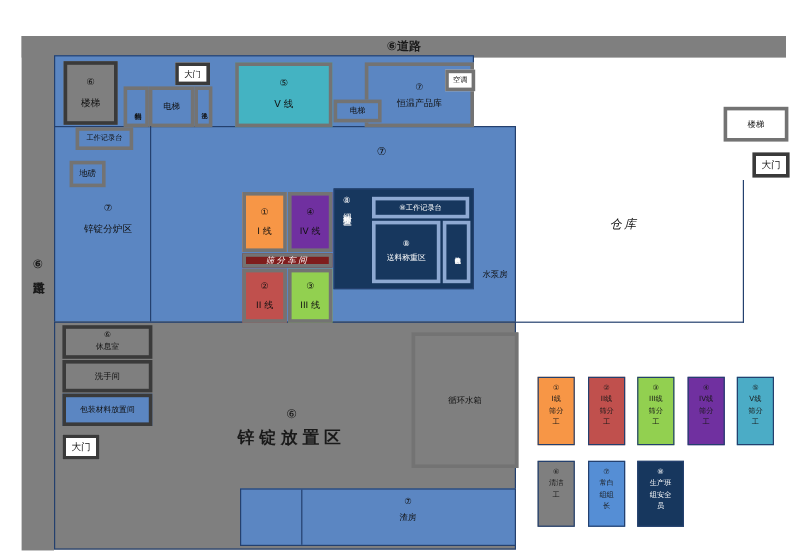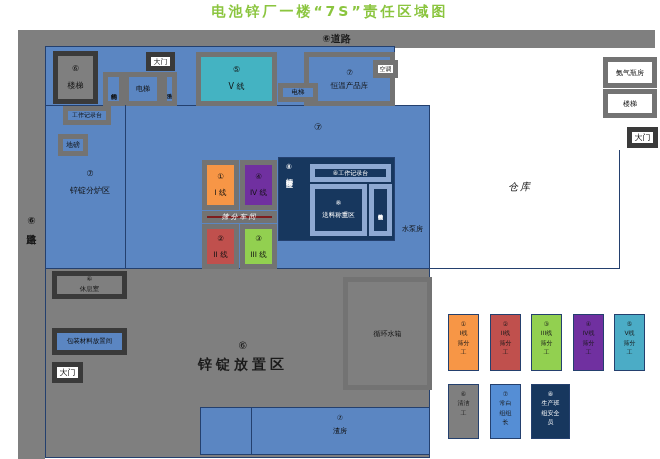--- a/index.html
+++ b/index.html
@@ -1,19 +1,19 @@
 <!DOCTYPE html>
 <html><head>
 <meta charset="utf-8">
 <style>
   html,body{margin:0;padding:0;background:#fff;}
   .canvas{position:relative;width:660px;height:459px;background:#fff;
           font-family:"DejaVu Sans",sans-serif;color:#111;overflow:hidden;}
   .abs{position:absolute;box-sizing:border-box;}
-  .box{position:absolute;box-sizing:border-box;border:5px solid #737373;
+  .box{position:absolute;box-sizing:border-box;border:3px solid #737373;
        display:flex;flex-direction:column;align-items:center;justify-content:center;
        text-align:center;}
   .noborder{border:none;}
   .bd-dark{border-color:#3a3a3a;}
   .bd-light{border-color:#8ea9d2;}
   .bg-blue{background:#5b86c2;}
   .bg-gray{background:#7f7f7f;}
   .bg-navy{background:#17375e;}
   .bg-white{background:#ffffff;}
   .pre{white-space:pre-line;}
@@ -30,21 +30,20 @@
   .big-label{font-size:14px;letter-spacing:4px;color:#1a1a1a;font-weight:500;}
   .legend-box{position:absolute;box-sizing:border-box;border:1px solid #24406e;
               display:flex;flex-direction:column;align-items:center;justify-content:flex-start;
               padding-top:4px;text-align:center;font-size:6px;line-height:1.55;white-space:pre-line;}
 </style>
 </head>
 <body>
 
 <div class="canvas">
 
-  <div class="title">电池锌厂一楼“7S”责任区域图</div>
 
   <div class="box bg-gray noborder" style="left:18px;top:30px;width:637px;height:18px;">
     <span class="roadlbl">⑥道路</span>
   </div>
   <div class="abs bg-gray" style="left:18px;top:30px;width:27px;height:429px;"></div>
   <span class="abs roadlbl vert" style="left:24px;top:215px;">⑥道路</span>
 
   <div class="abs bg-blue" style="left:45px;top:46px;width:350px;height:60px;border:1px solid #24406e;"></div>
   <div class="abs bg-blue" style="left:45px;top:105px;width:385px;height:164px;border:1px solid #24406e;"></div>
   <div class="abs bg-gray" style="left:45px;top:268px;width:385px;height:190px;border:1px solid #24406e;"></div>
@@ -96,26 +95,26 @@
     <div class="box bd-light" style="left:90px;top:26px;width:23px;height:52px;">
         <span class="vert white f5">自动包装生产线</span>
       </div>
   </div>
   <div class="abs f7" style="left:395px;top:224px;width:35px;text-align:center;">水泵房</div>
 
   <div class="abs f10 ls2" style="left:490px;top:180px;width:60px;text-align:center;">仓库</div>
   <div class="line" style="left:430px;top:268px;width:190px;height:1px;"></div>
   <div class="line" style="left:619px;top:150px;width:1px;height:119px;"></div>
 
-  <div class="box bg-white f7" style="left:603px;top:57px;width:54px;height:31px;">氨气瓶房</div>
   <div class="box bg-white f7" style="left:603px;top:89px;width:54px;height:29px;">楼梯</div>
   <div class="box bg-white bd-dark f8" style="left:627px;top:127px;width:31px;height:21px;">大门</div>
 
   <div class="box bg-gray bd-dark pre f65 lh15" style="left:52px;top:271px;width:75px;height:28px;">⑥
 休息室</div>
+  <div class="box bg-gray bd-dark f7" style="left:52px;top:300px;width:75px;height:27px;">洗手间</div>
   <div class="box bg-blue bd-dark f65" style="left:52px;top:328px;width:75px;height:27px;">包装材料放置间</div>
   <div class="box bg-white bd-dark f8" style="left:52px;top:362px;width:31px;height:21px;">大门</div>
 
   <div class="abs f10" style="left:227px;top:340px;width:32px;text-align:center;">⑥</div>
   <div class="abs big-label" style="left:162px;top:356px;width:162px;text-align:center;font-weight:bold;">锌锭放置区</div>
   <div class="box bg-gray f7" style="left:343px;top:277px;width:89px;height:113px;">循环水箱</div>
 
   <div class="abs bg-blue" style="left:200px;top:407px;width:230px;height:48px;border:1px solid #24406e;">
     <div class="line" style="left:50px;top:0;width:1px;height:46px;"></div>
     <div class="abs pre f7 lh18" style="left:50px;top:4px;width:178px;text-align:center;">⑦

